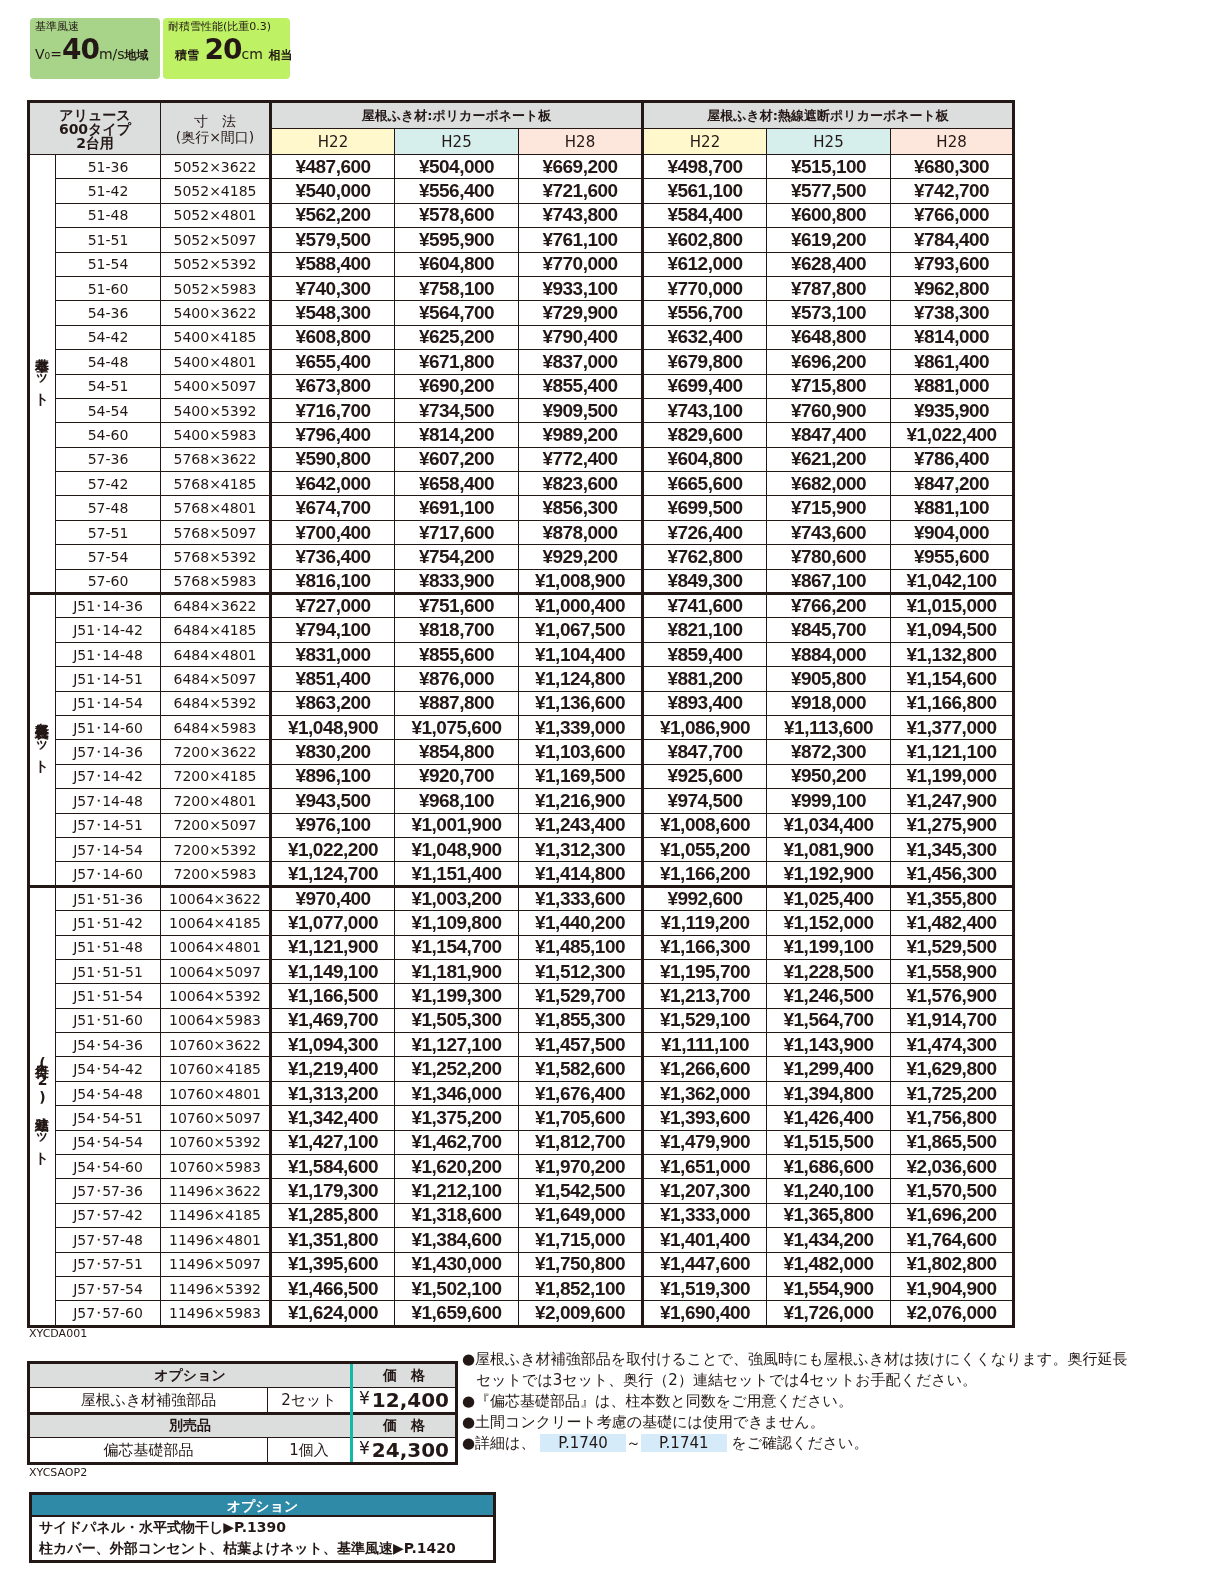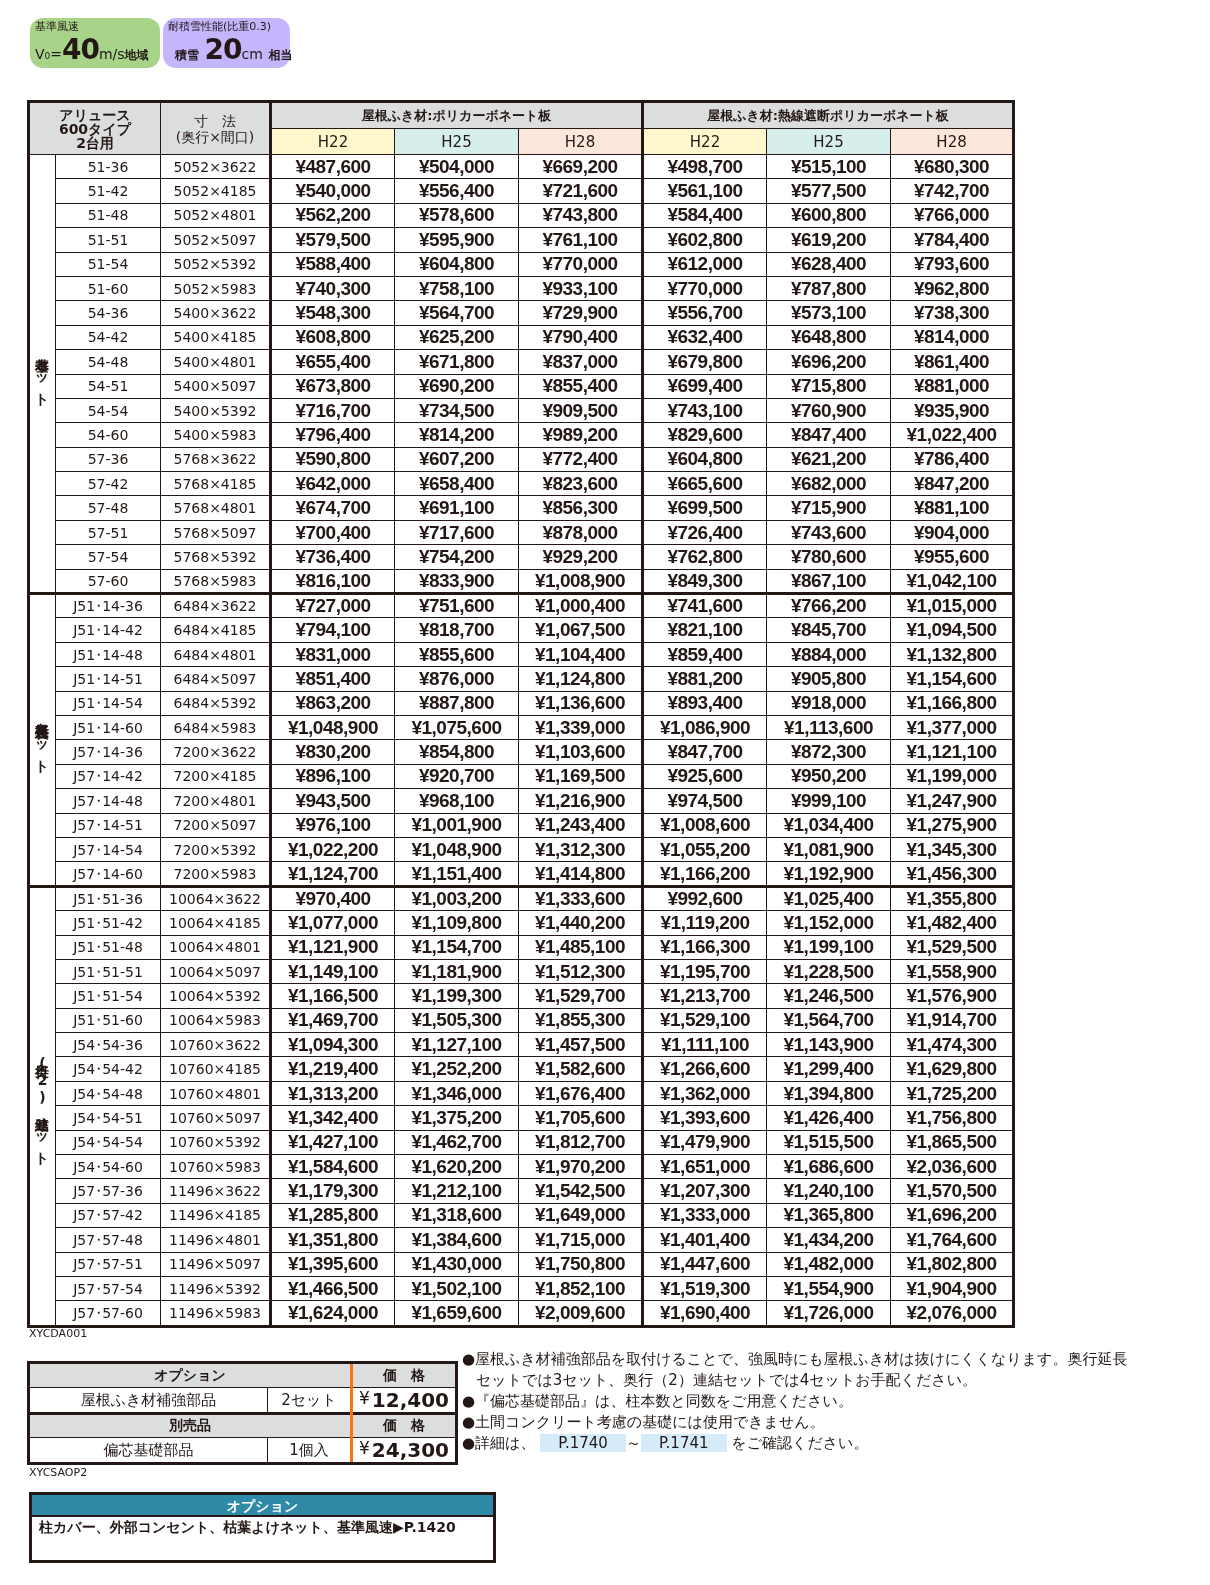--- a/index.html
+++ b/index.html
@@ -1,21 +1,21 @@
 <!DOCTYPE html>
 <html><head>
 <meta charset="utf-8">
 <style>
   * { box-sizing: border-box; }
   html, body { margin: 0; padding: 0; background: #ffffff; }
   body { width: 1210px; height: 1585px; position: relative; font-family: "DejaVu Sans", "Liberation Sans", sans-serif; color: #231815; overflow: hidden; }
 
-  .badge { position: absolute; top: 18px; height: 50px; border-radius: 13px; }
+  .badge { position: absolute; top: 18px; height: 61px; border-radius: 4px; }
   .badge-wind { left: 30px; width: 130px; background: #a8d48a; }
-  .badge-snow { left: 163px; width: 127px; background: #c4b5fd; }
+  .badge-snow { left: 163px; width: 127px; background: #bef264; }
   .badge-label { position: absolute; left: 5px; top: 3px; font-size: 11px; line-height: 12px; }
   .badge-value { position: absolute; left: 5px; top: 18px; white-space: nowrap; font-weight: bold; }
   .badge-value .pre { font-size: 14px; font-weight: normal; }
   .badge-value .big { font-size: 28px; line-height: 28px; letter-spacing: -1px; }
   .badge-value .unit { font-size: 14px; font-weight: normal; }
   .badge-value .suf { font-size: 12px; }
 
   table.price { position: absolute; left: 29px; top: 102px; border-collapse: collapse; table-layout: fixed; width: 983px; }
   table.price td, table.price th { border: 1px solid #231815; padding: 0; text-align: center; vertical-align: middle; white-space: nowrap; overflow: hidden; }
   table.price th { background: #dcdddd; font-weight: bold; font-size: 13px; }
@@ -35,21 +35,21 @@
   table.price { outline: 3px solid #231815; outline-offset: -1px; }
 
   .code { position: absolute; font-size: 11px; left: 29px; }
 
   table.opt { position: absolute; left: 29px; top: 1363px; width: 426px; border-collapse: collapse; table-layout: fixed; outline: 3px solid #231815; outline-offset: -1px; }
   table.opt td, table.opt th { border: 1px solid #231815; text-align: center; height: 24px; padding: 0; font-size: 15px; }
   table.opt th { background: #dcdddd; font-weight: bold; font-size: 14px; }
   table.opt .pv { font-weight: bold; font-size: 20px; text-align: right; padding-right: 6px; }
   table.opt .pv .yen { font-weight: normal; font-size: 17px; float: left; padding-left: 6px; }
   table.opt tr.sep th, table.opt tr.sep td { border-top: 3px solid #231815; }
-  table.opt .pc { border-left: 3px solid #f97316; }
+  table.opt .pc { border-left: 3px solid #14b8a6; }
 
   .notes { position: absolute; left: 462px; top: 1349px; width: 740px; font-size: 15px; line-height: 21px; }
   .notes p { margin: 0; }
   .notes .indent { padding-left: 14px; }
   .pageref { background: #d5ebf9; padding: 0 18px; }
 
   .optbox { position: absolute; left: 29px; top: 1492px; width: 467px; height: 71px; border: 3px solid #231815; }
   .optbox .title { background: #2e8aa6; color: #ffffff; font-weight: bold; font-size: 14px; height: 22px; line-height: 22px; text-align: center; border-bottom: 2px solid #231815; }
   .optbox .line { font-size: 14px; padding-left: 7px; line-height: 21px; font-weight: bold; }
 </style>
@@ -630,14 +630,15 @@
   <p>●土間コンクリート考慮の基礎には使用できません。</p>
   <p>
     <span>●詳細は、</span>
     <span class="pageref">P.1740</span><span>～</span><span class="pageref">P.1741</span>
     <span>をご確認ください。</span>
   </p>
 </div>
 
 <div class="optbox">
   <div class="title">オプション</div>
+  <div class="line">サイドパネル・水平式物干し▶P.1390</div>
   <div class="line">柱カバー、外部コンセント、枯葉よけネット、基準風速▶P.1420</div>
 </div>
 
 </body></html>

